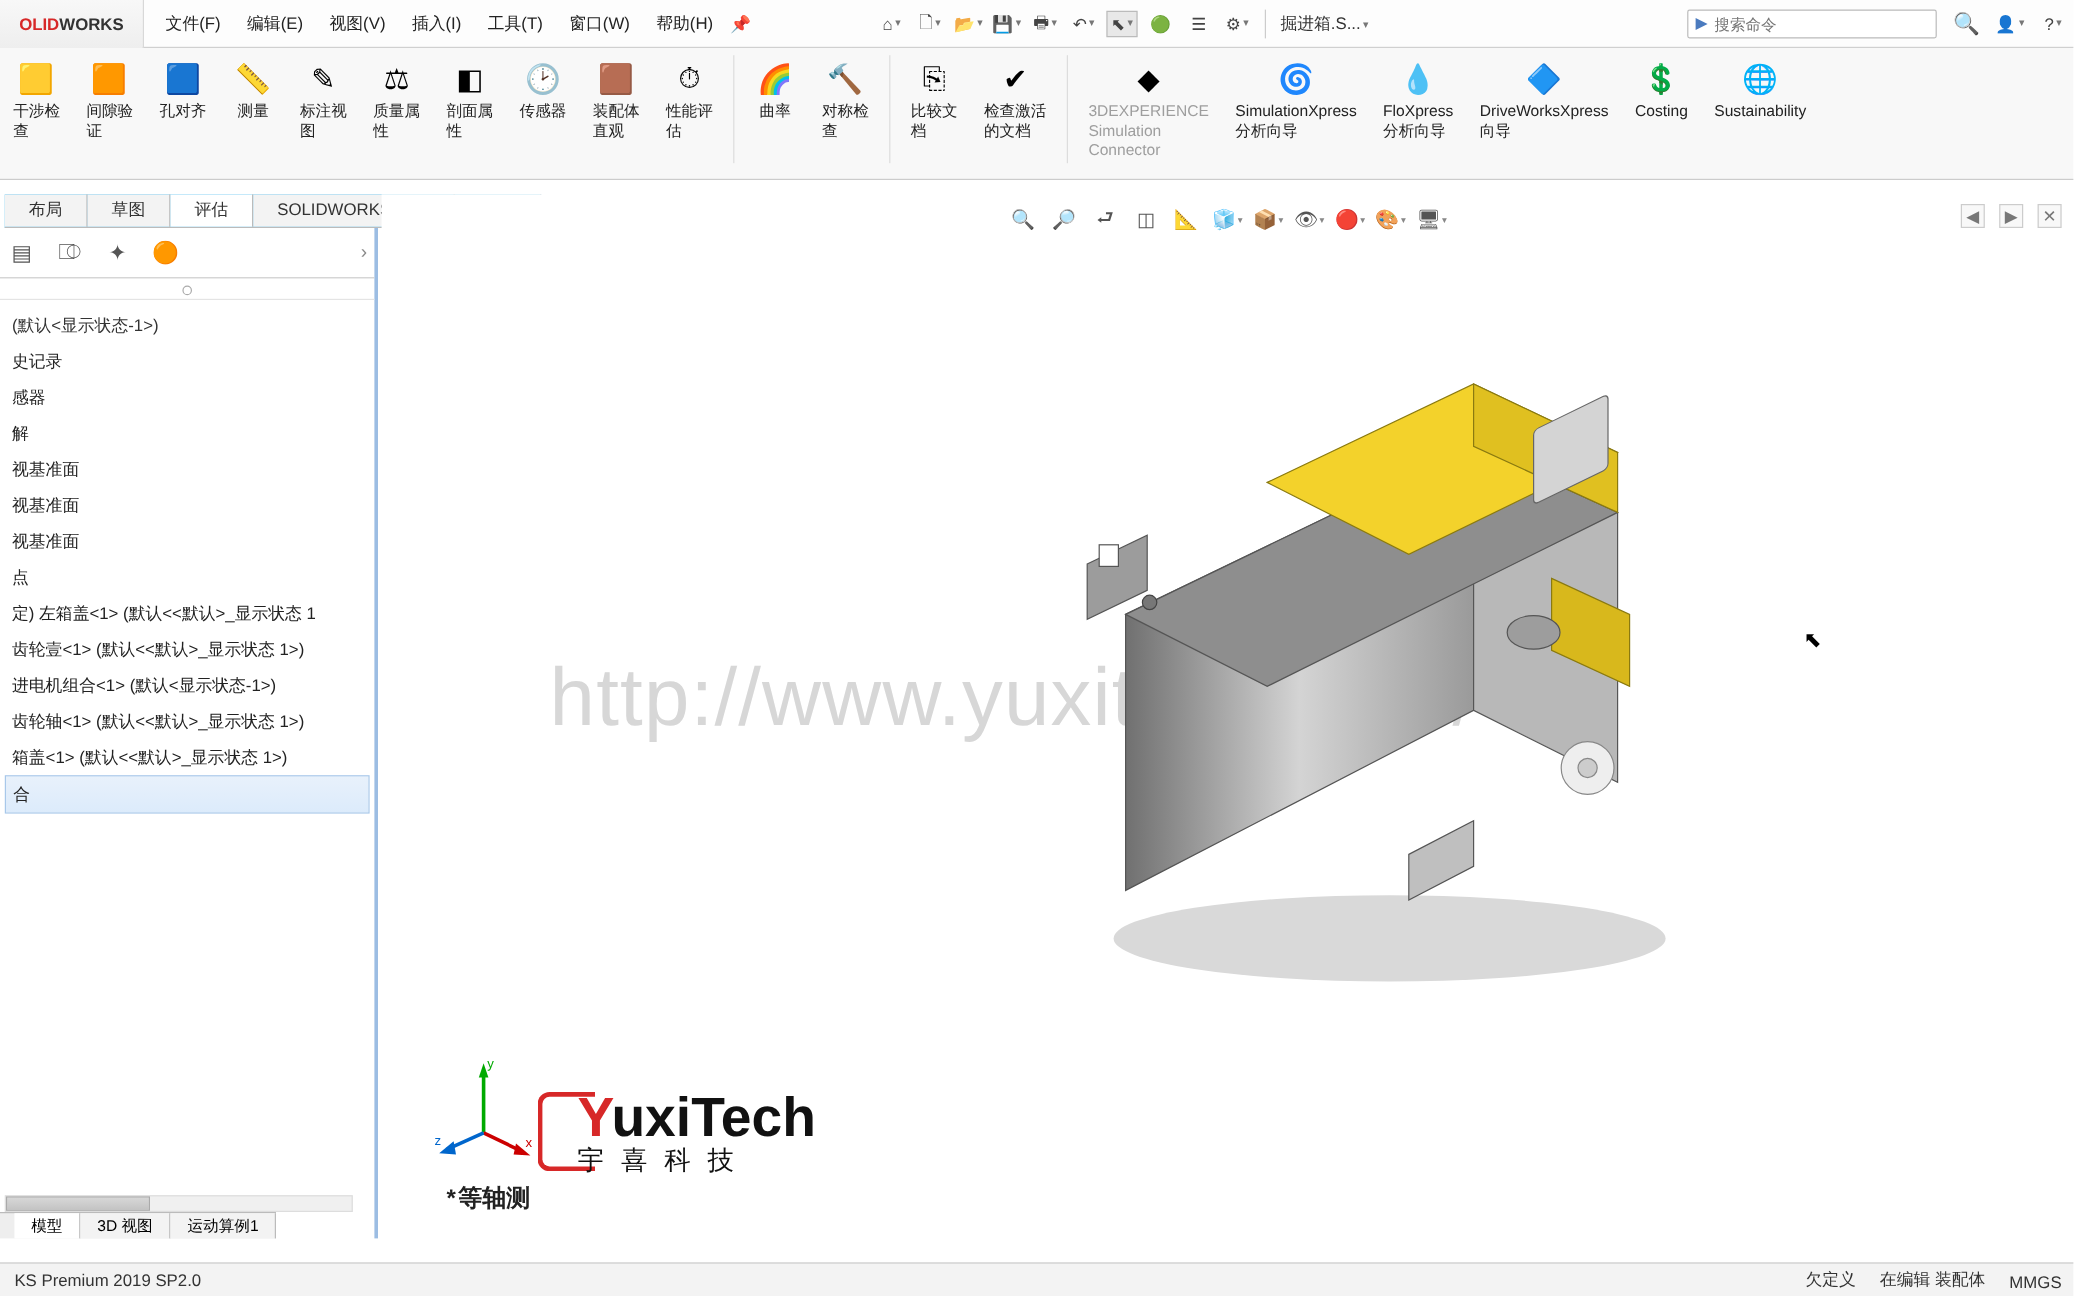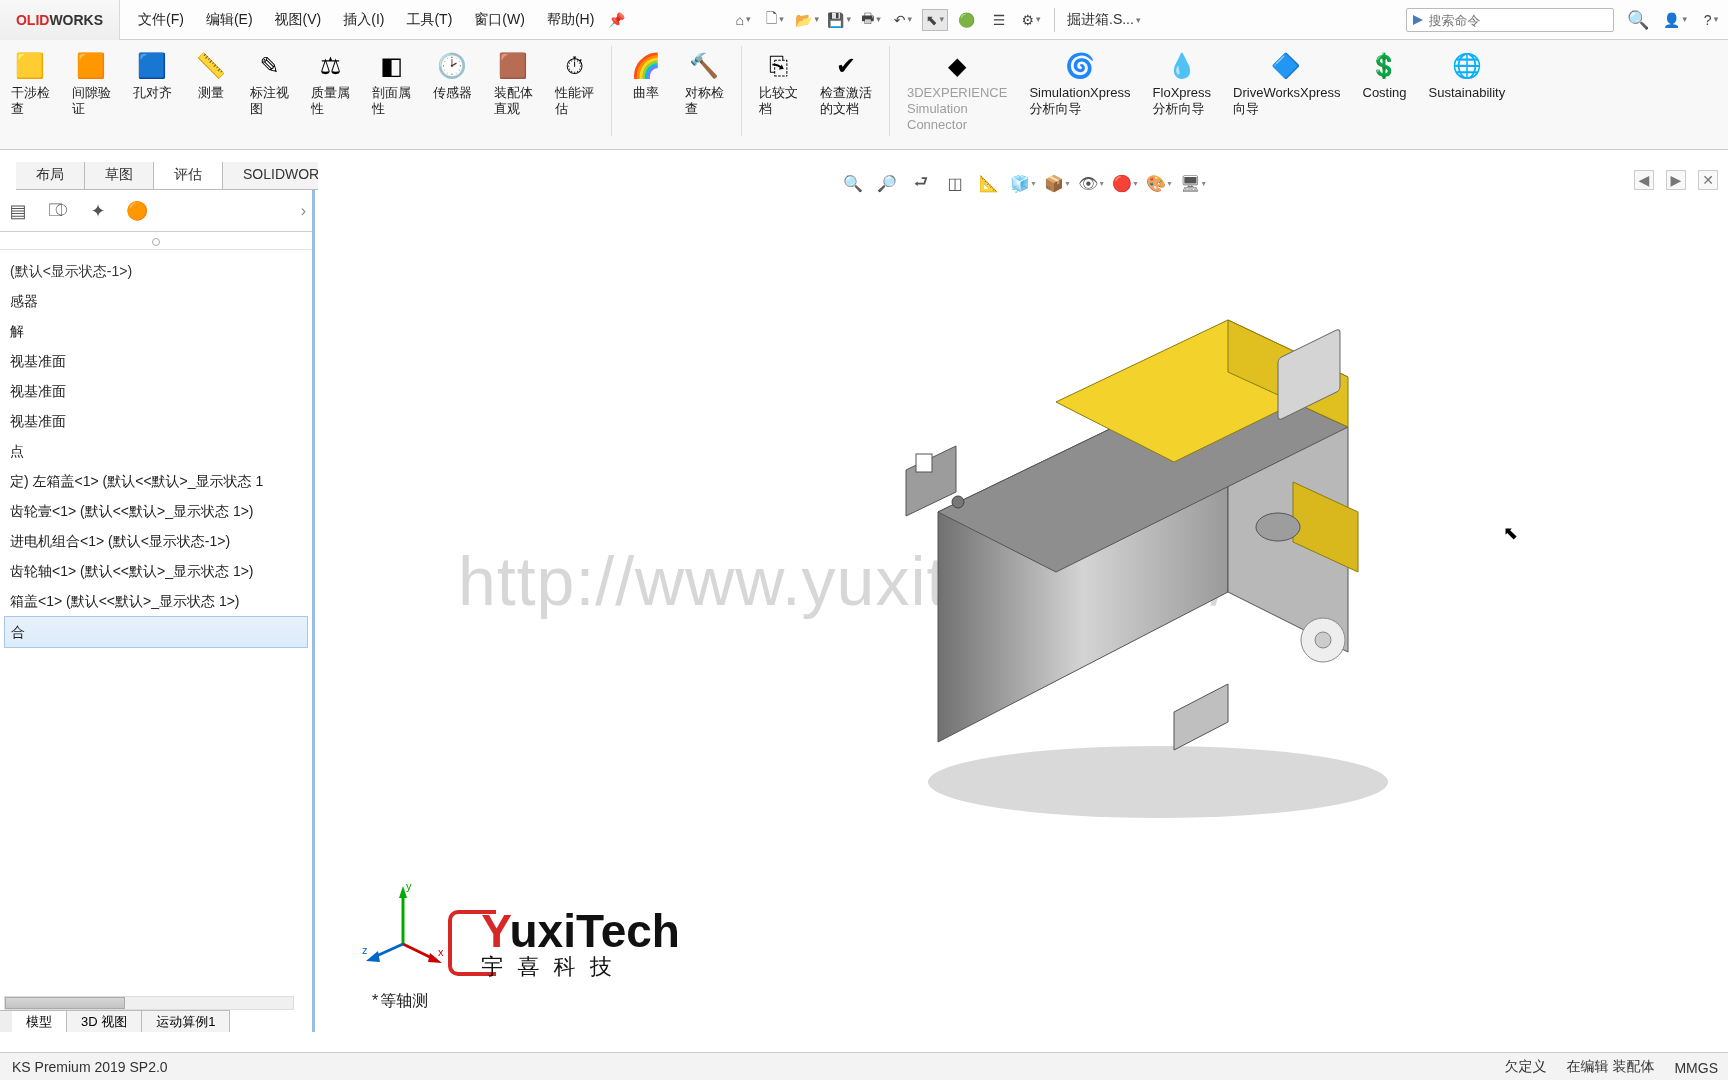--- a/index.html
+++ b/index.html
@@ -26,21 +26,21 @@
 
 
 .ribbon { position:absolute; top:40px; left:0; right:0; height:110px; background:#f8f8f8; border-bottom:1px solid #ccc; display:flex; align-items:flex-start; padding-top:6px;}
 .rbtn { display:flex; flex-direction:column; align-items:center; justify-content:flex-start; padding:2px 10px; height:98px; cursor:pointer; border:1px solid transparent; }
 .rbtn .ico { width:34px; height:34px; display:flex; align-items:center; justify-content:center; font-size:24px; margin-bottom:2px;}
 .rbtn .lbl { font-size:13px; color:#222; line-height:16px; white-space:pre; }
 .rbtn.disabled .lbl{ color:#9e9e9e; }
 .rgroup-sep{ width:1px; background:#ddd; height:90px; margin:0 6px;}
 
 
-.tabs { position:absolute; top:162px; left:16px; display:flex; border-bottom:1px solid #bbb; background:#0ea5e9; height:28px; }
+.tabs { position:absolute; top:162px; left:4px; display:flex; border-bottom:1px solid #bbb; background:#0ea5e9; height:28px; }
 .tabs div{ padding:4px 20px; font-size:14px; color:#333; border-right:1px solid #bbb; background:#f3f3f3; cursor:pointer;}
 .tabs div.active{ background:#fff; font-weight:500;}
 
 
 .side { position:absolute; top:190px; left:0; width:315px; bottom:48px; border-right:3px solid #9cbde3; background:#fff; }
 .side-iconbar { height:42px; border-bottom:1px solid #ccc; display:flex; align-items:center; padding:0 6px; gap:16px; }
 .side-iconbar .sico{ width:24px; height:24px; display:flex; align-items:center; justify-content:center; font-size:18px; color:#555; cursor:pointer;}
 .side-iconbar .arrow{ margin-left:auto; font-size:16px; color:#888; cursor:pointer;}
 .tree{ padding:6px 4px 16px 4px; font-size:14px; color:#222; line-height:30px; overflow:hidden; white-space:nowrap;}
 .tree .item{ padding-left:6px; cursor:pointer;}
@@ -64,21 +64,21 @@
 
 
 .watermark{ position:absolute; top:380px; left:140px; font-size:68px; color:#d7d7d7; font-family:Arial; letter-spacing:1px; user-select:none;}
 .yuxi{ position:absolute; bottom:70px; left:130px; }
 .yuxi .frame{ width:48px; height:66px; border:4px solid #d72828; border-right:none; border-radius:10px 0 0 10px; display:inline-block; vertical-align:middle;}
 .yuxi .txt{ display:inline-block; vertical-align:middle; margin-left:-18px;}
 .yuxi .big{ font-size:46px; font-weight:bold; color:#111;}
 .yuxi .big .y{ color:#d72828;}
 .yuxi .sub{ font-size:22px; color:#111; letter-spacing:4px; margin-top:-6px;}
 .triad{ position:absolute; bottom:86px; left:40px; width:90px; height:90px;}
-.iso-label{ position:absolute; bottom:40px; left:54px; font-size:16px; font-weight:normal; color:#222;}
+.iso-label{ position:absolute; bottom:40px; left:54px; font-size:20px; font-weight:bold; color:#222;}
 .iso-label::before{content:"*"; color:#222; margin-right:2px;}
 
 
 .model{ position:absolute; top:120px; left:420px; width:700px; height:560px; }
 .cursor{ position:absolute; top:360px; right:210px; font-size:18px; color:#000;}
 
 
 .status{ position:absolute; bottom:0; left:0; right:0; height:28px; background:#f3f3f3; border-top:1px solid #ccc; display:flex; align-items:center; font-size:14px; color:#333;}
 .status .l{ padding:0 12px; }
 .status .r{ margin-left:auto; display:flex; align-items:flex-end;}
@@ -245,20 +245,21 @@
     <div class="sico">⎄</div>
     <div class="sico">✦</div>
     <div class="sico">🟠</div>
     <div class="arrow">›</div>
   </div>
   <div style="height:18px;border-bottom:1px solid #e4e4e4;position:relative;">
      <div style="position:absolute;left:50%;top:6px;width:8px;height:8px;border:1px solid #aaa;border-radius:50%;transform:translateX(-50%);"></div>
   </div>
   <div class="tree">
     <div class="item top">(默认&lt;显示状态-1&gt;)</div>
+    <div class="item">史记录</div>
     <div class="item">感器</div>
     <div class="item">解</div>
     <div class="item">视基准面</div>
     <div class="item">视基准面</div>
     <div class="item">视基准面</div>
     <div class="item">点</div>
     <div class="item">定) 左箱盖&lt;1&gt; (默认&lt;&lt;默认&gt;_显示状态 1</div>
     <div class="item">齿轮壹&lt;1&gt; (默认&lt;&lt;默认&gt;_显示状态 1&gt;)</div>
     <div class="item">进电机组合&lt;1&gt; (默认&lt;显示状态-1&gt;)</div>
     <div class="item">齿轮轴&lt;1&gt; (默认&lt;&lt;默认&gt;_显示状态 1&gt;)</div>

